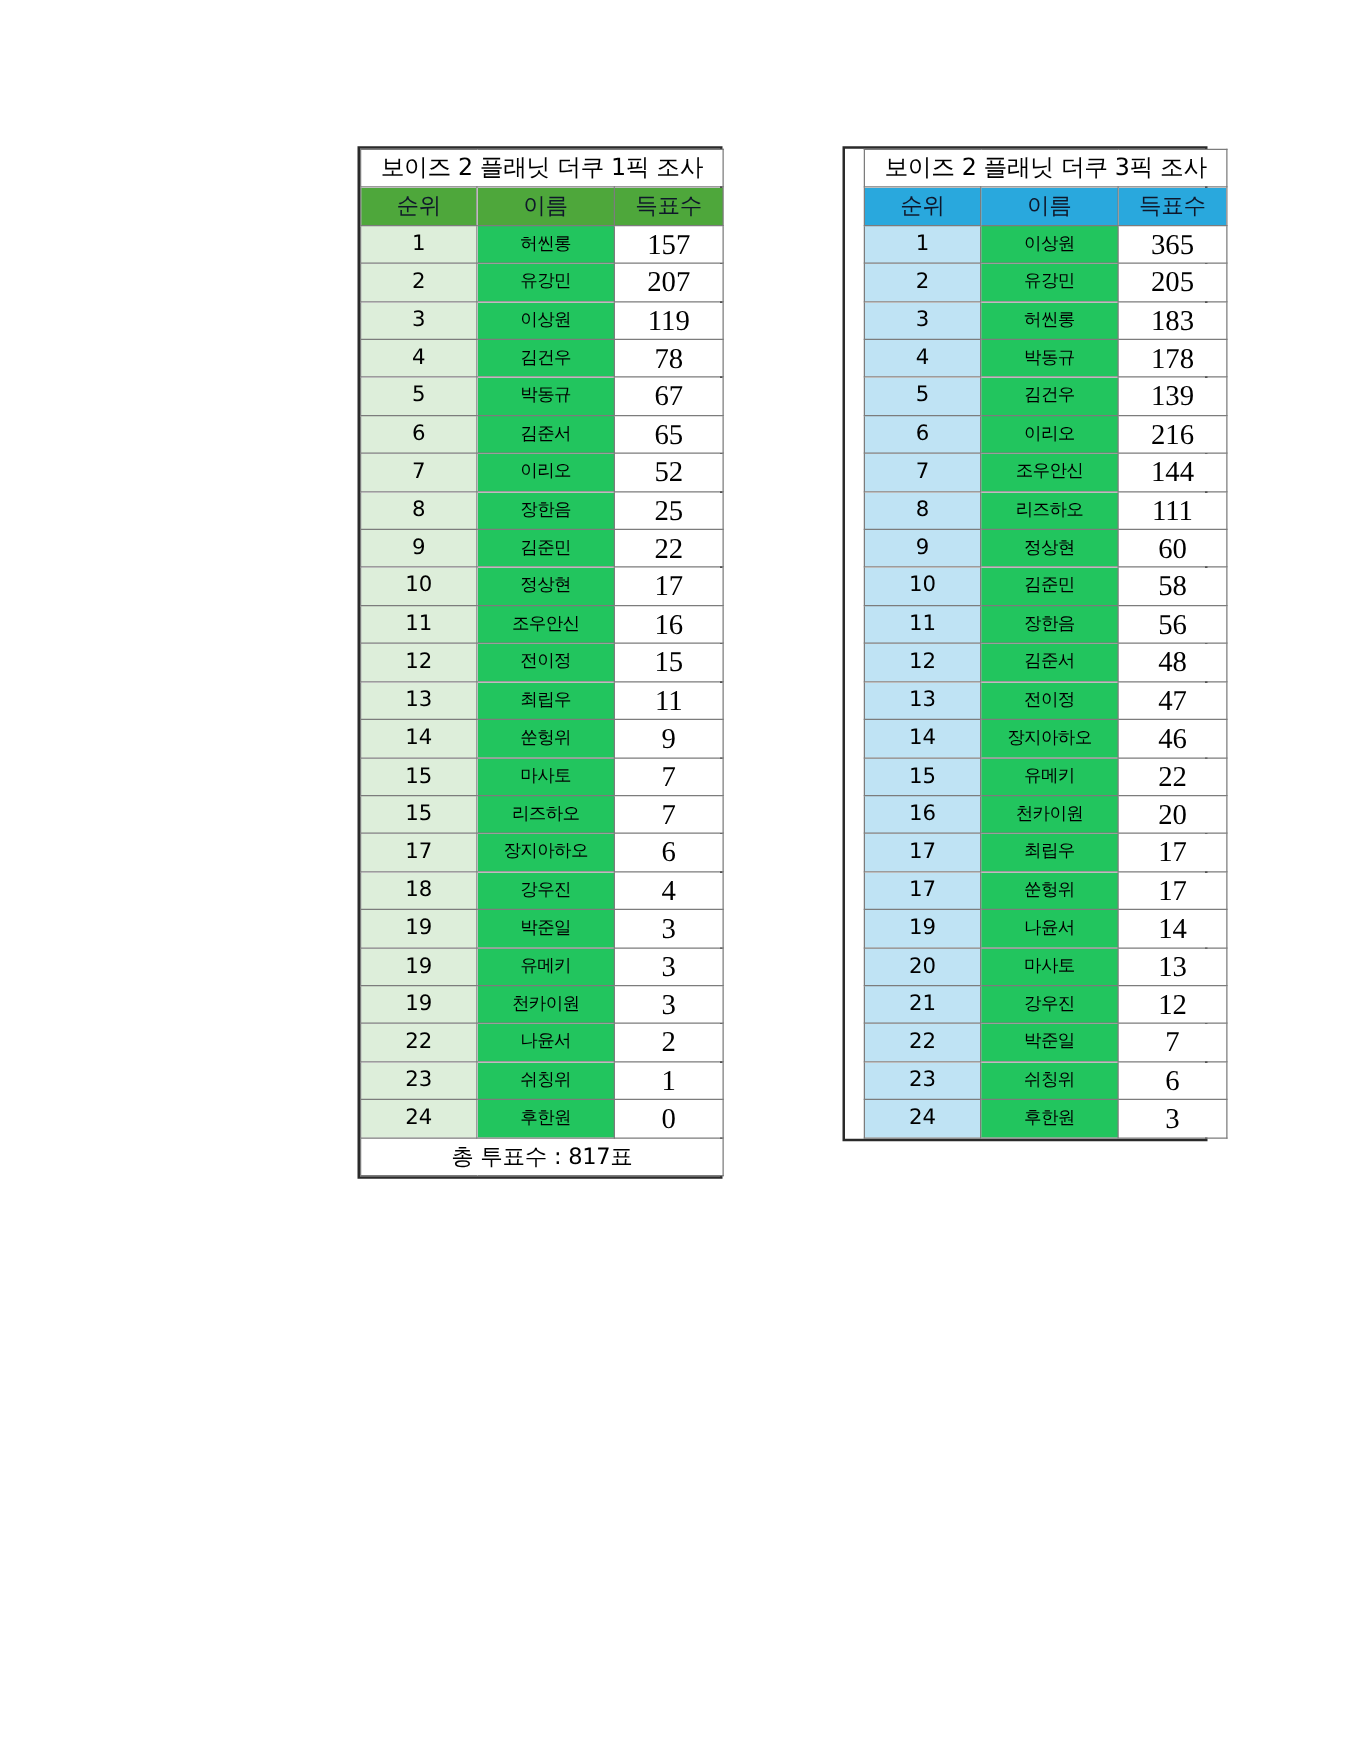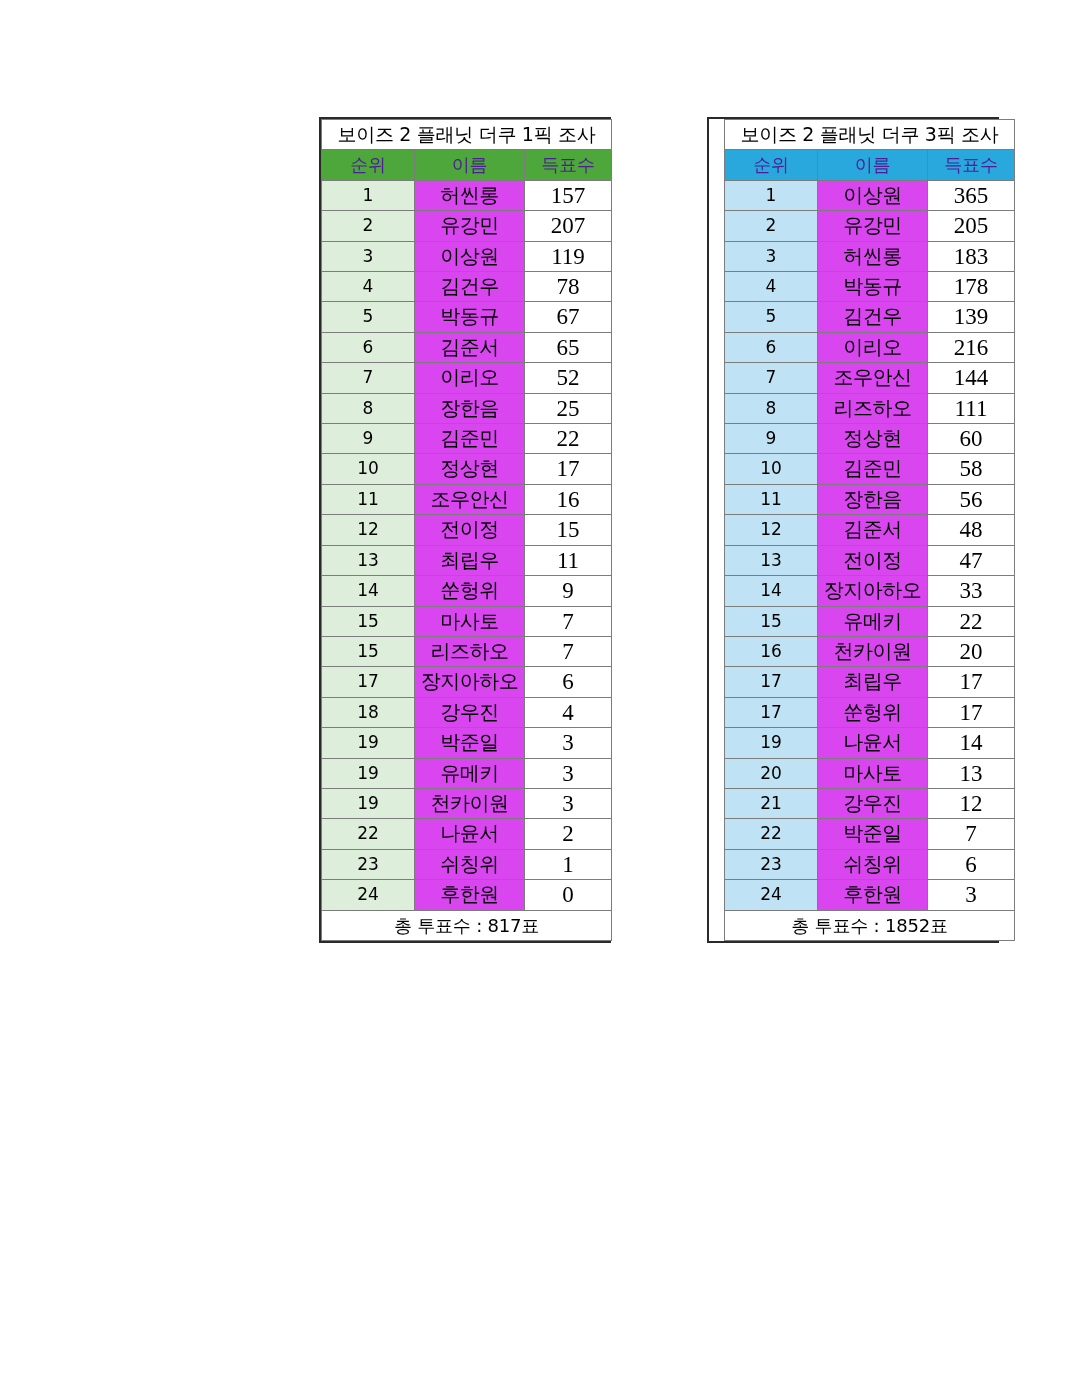--- a/index.html
+++ b/index.html
@@ -16,21 +16,20 @@
     position: relative;
     overflow: hidden;
   }
 
   .sheet {
     position: absolute;
     top: 0;
     left: 0;
     width: 864px;
     height: 1397px;
-    margin-left: 33px;
   }
 
   .table-wrap {
     position: absolute;
     border: 2px solid #2a2a2a;
     box-sizing: border-box;
     background: #ffffff;
   }
   .table-wrap.left  { left: 286px; top: 117px; width: 292px; }
   .table-wrap.right { left: 674px; top: 117px; width: 292px; padding-left: 15px; }
@@ -66,36 +65,37 @@
     background: #ffffff;
     height: 32px;
     line-height: 32px;
     border: 1px solid #7c7c7c;
   }
 
   
   .hdr {
     font-size: 18px;
     font-weight: bold;
-    color: #4c1d95;
+    color: #0f172a;
     letter-spacing: -0.2px;
+    font-family: Liberation Serif, serif;
   }
   .left .hdr  { background: #4ea73b; }
   .right .hdr { background: #29a8dd; }
 
   
   .rank-cell {
     font-size: 17px;
   }
   .left .rank-cell  { background: #ddeeda; }
   .right .rank-cell { background: #bfe3f4; }
 
   .name-cell {
-    font-size: 20px;
-    background: #d946ef;
+    font-size: 14px;
+    background: #22c55e;
     letter-spacing: -0.5px;
   }
   .votes-cell {
     font-size: 23px;
     background: #ffffff;
     font-family: Liberation Serif, serif;
   }
 
   
   .footer-cell {
@@ -331,21 +331,21 @@
             <td class="votes-cell">48</td>
           </tr>
           <tr>
             <td class="rank-cell">13</td>
             <td class="name-cell">전이정</td>
             <td class="votes-cell">47</td>
           </tr>
           <tr>
             <td class="rank-cell">14</td>
             <td class="name-cell">장지아하오</td>
-            <td class="votes-cell">33</td>
+            <td class="votes-cell">46</td>
           </tr>
           <tr>
             <td class="rank-cell">15</td>
             <td class="name-cell">유메키</td>
             <td class="votes-cell">22</td>
           </tr>
           <tr>
             <td class="rank-cell">16</td>
             <td class="name-cell">천카이원</td>
             <td class="votes-cell">20</td>
@@ -383,20 +383,17 @@
           <tr>
             <td class="rank-cell">23</td>
             <td class="name-cell">쉬칭위</td>
             <td class="votes-cell">6</td>
           </tr>
           <tr>
             <td class="rank-cell">24</td>
             <td class="name-cell">후한원</td>
             <td class="votes-cell">3</td>
           </tr>
-          <tr>
-            <td class="footer-cell" colspan="3">총 투표수 : 1852표</td>
-          </tr>
         </tbody>
     </table>
   </div>
 
 </div>
 
 </body></html>

